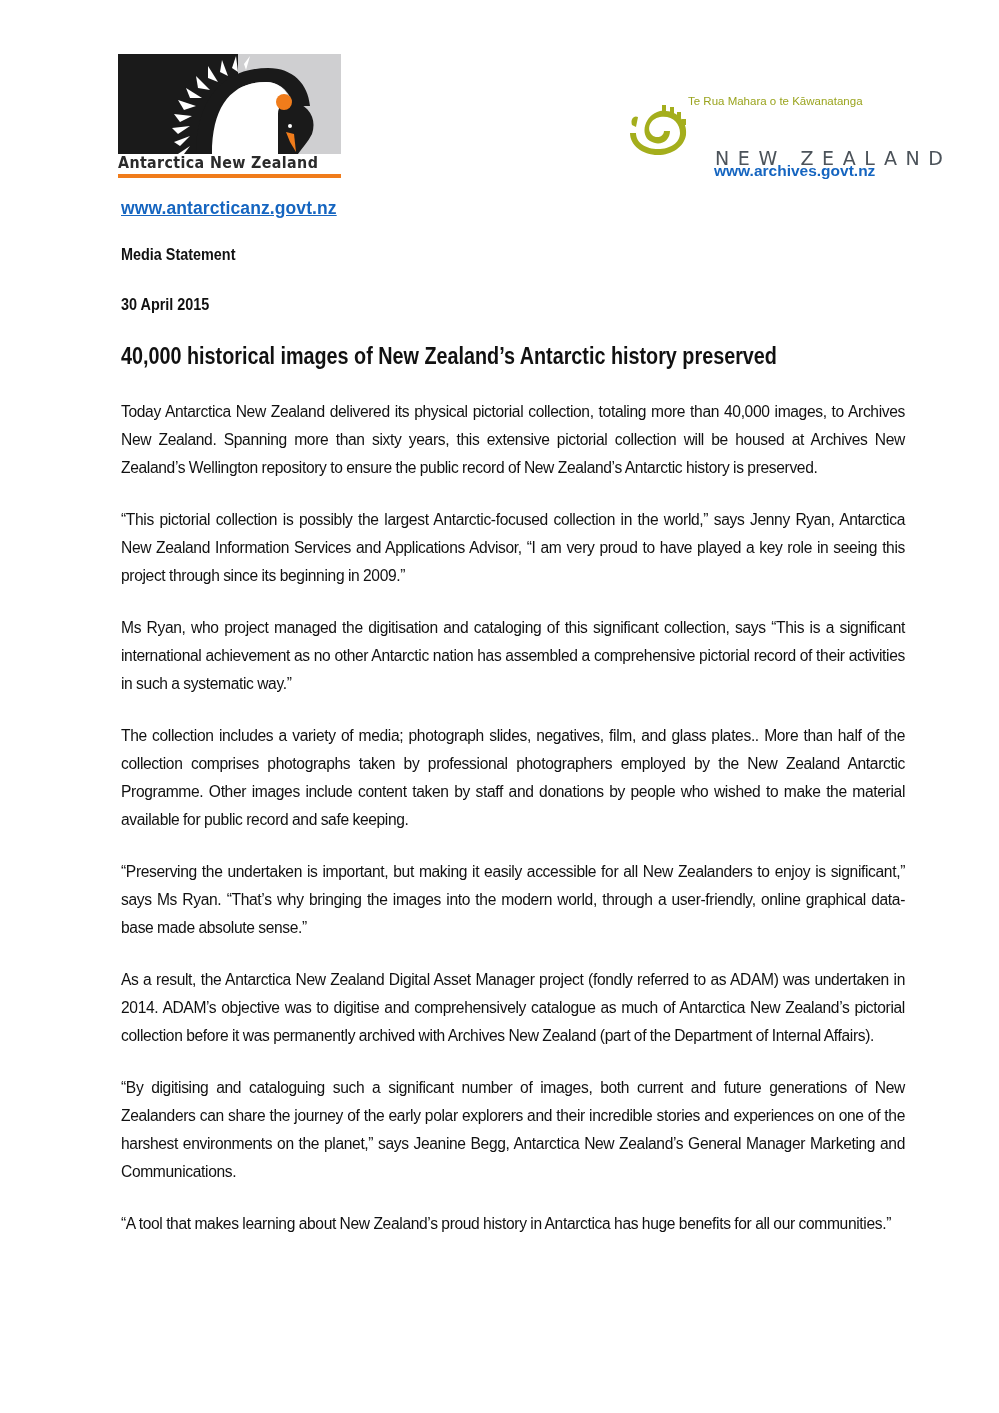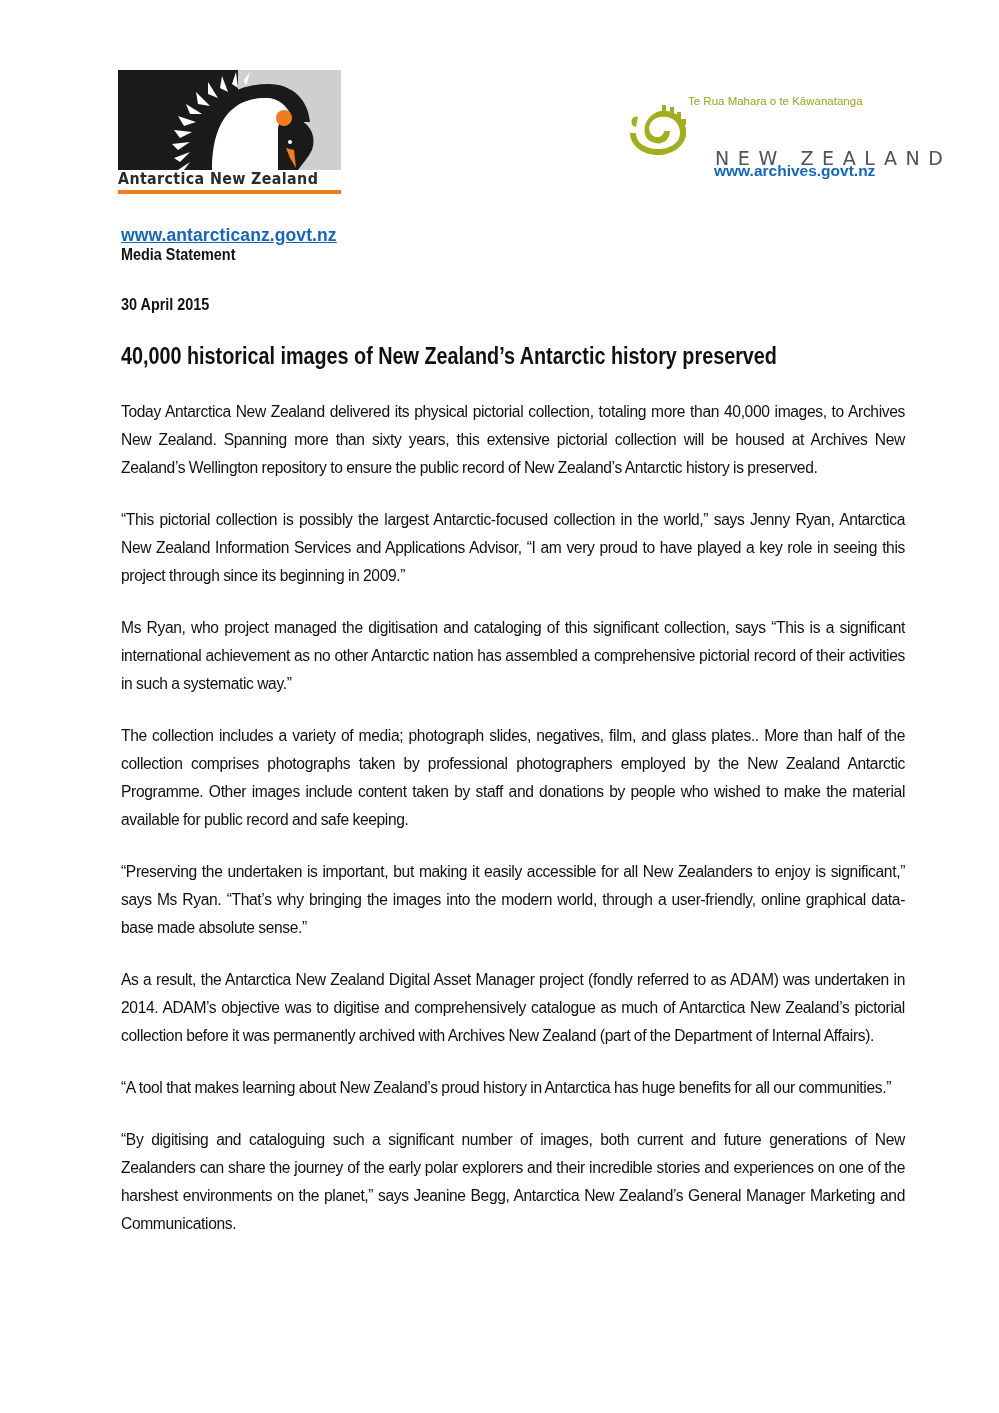--- a/index.html
+++ b/index.html
@@ -12,21 +12,21 @@
       height: 1413px;
       position: relative;
       overflow: hidden;
       font-family: "Liberation Sans", sans-serif;
       color: #111111;
     }
     
     .anz-logo {
       position: absolute;
       left: 118px;
-      top: 70px;
+      top: 54px;
       width: 223px;
       height: 125px;
     }
     .anz-art {
       position: absolute;
       left: 0;
       top: 0;
       width: 223px;
       height: 100px;
       background: #1a1a1a;
@@ -58,21 +58,20 @@
     .anz-url {
       position: absolute;
       left: 121px;
       top: 198px;
       font-family: "Liberation Sans", sans-serif;
       font-weight: bold;
       font-size: 17.5px;
       color: #1565c0;
       text-decoration: underline;
       letter-spacing: 0.1px;
-      margin-top: 27px;
     }
 
     
     .arch-logo {
       position: absolute;
       left: 622px;
       top: 87px;
       width: 290px;
       height: 95px;
       margin-top: 8px;
@@ -231,15 +230,15 @@
 <div class="label date">30 April 2015</div>
 <h1 class="headline" style="margin:0;">40,000 historical images of New Zealand’s Antarctic history preserved</h1>
 
 <div class="body">
   <p class="para">Today Antarctica New Zealand delivered its physical pictorial collection, totaling more than 40,000 images, to Archives New Zealand. Spanning more than sixty years, this extensive pictorial collection will be housed at Archives New Zealand’s Wellington repository to ensure the public record of New Zealand’s Antarctic history is preserved.</p>
   <p class="para">“This pictorial collection is possibly the largest Antarctic-focused collection in the world,” says Jenny Ryan, Antarctica New Zealand Information Services and Applications Advisor, “I am very proud to have played a key role in seeing this project through since its beginning in 2009.”</p>
   <p class="para">Ms Ryan, who project managed the digitisation and cataloging of this significant collection, says “This is a significant international achievement as no other Antarctic nation has assembled a comprehensive pictorial record of their activities in such a systematic way.”</p>
   <p class="para">The collection includes a variety of media; photograph slides, negatives, film, and glass plates.. More than half of the collection comprises photographs taken by professional photographers employed by the New Zealand Antarctic Programme. Other images include content taken by staff and donations by people who wished to make the material available for public record and safe keeping.</p>
   <p class="para">“Preserving the undertaken is important, but making it easily accessible for all New Zealanders to enjoy is significant,” says Ms Ryan. “That’s why bringing the images into the modern world, through a user-friendly, online graphical data-base made absolute sense.”</p>
   <p class="para">As a result, the Antarctica New Zealand Digital Asset Manager project (fondly referred to as ADAM) was undertaken in 2014. ADAM’s objective was to digitise and comprehensively catalogue as much of Antarctica New Zealand’s pictorial collection before it was permanently archived with Archives New Zealand (part of the Department of Internal Affairs).</p>
+  <p class="para">“By digitising and cataloguing such a significant number of images, both current and future generations of New Zealanders can share the journey of the early polar explorers and their incredible stories and experiences on one of the harshest environments on the planet,” says Jeanine Begg, Antarctica New Zealand’s General Manager Marketing and Communications.</p>
   <p class="para">“A tool that makes learning about New Zealand’s proud history in Antarctica has huge benefits for all our communities.”</p>
-  <p class="para">“By digitising and cataloguing such a significant number of images, both current and future generations of New Zealanders can share the journey of the early polar explorers and their incredible stories and experiences on one of the harshest environments on the planet,” says Jeanine Begg, Antarctica New Zealand’s General Manager Marketing and Communications.</p>
 </div>
 
 </body></html>

